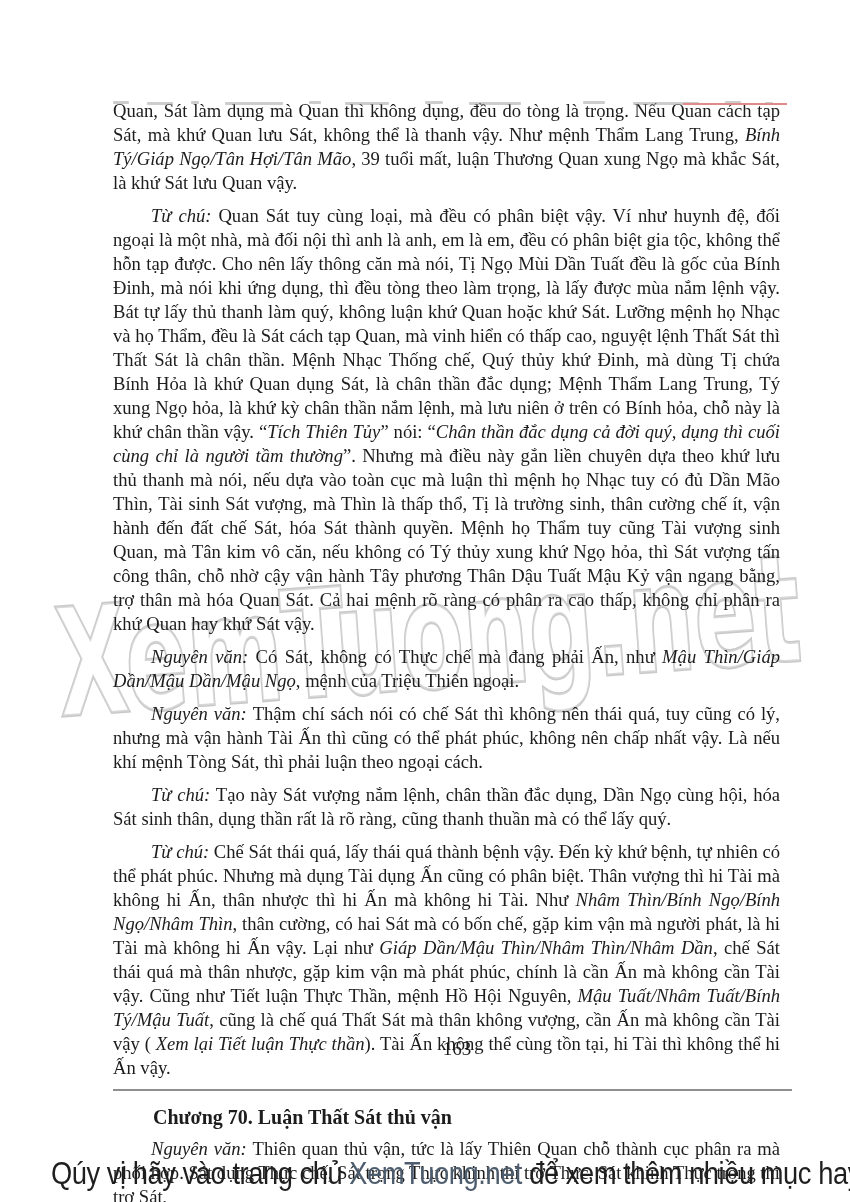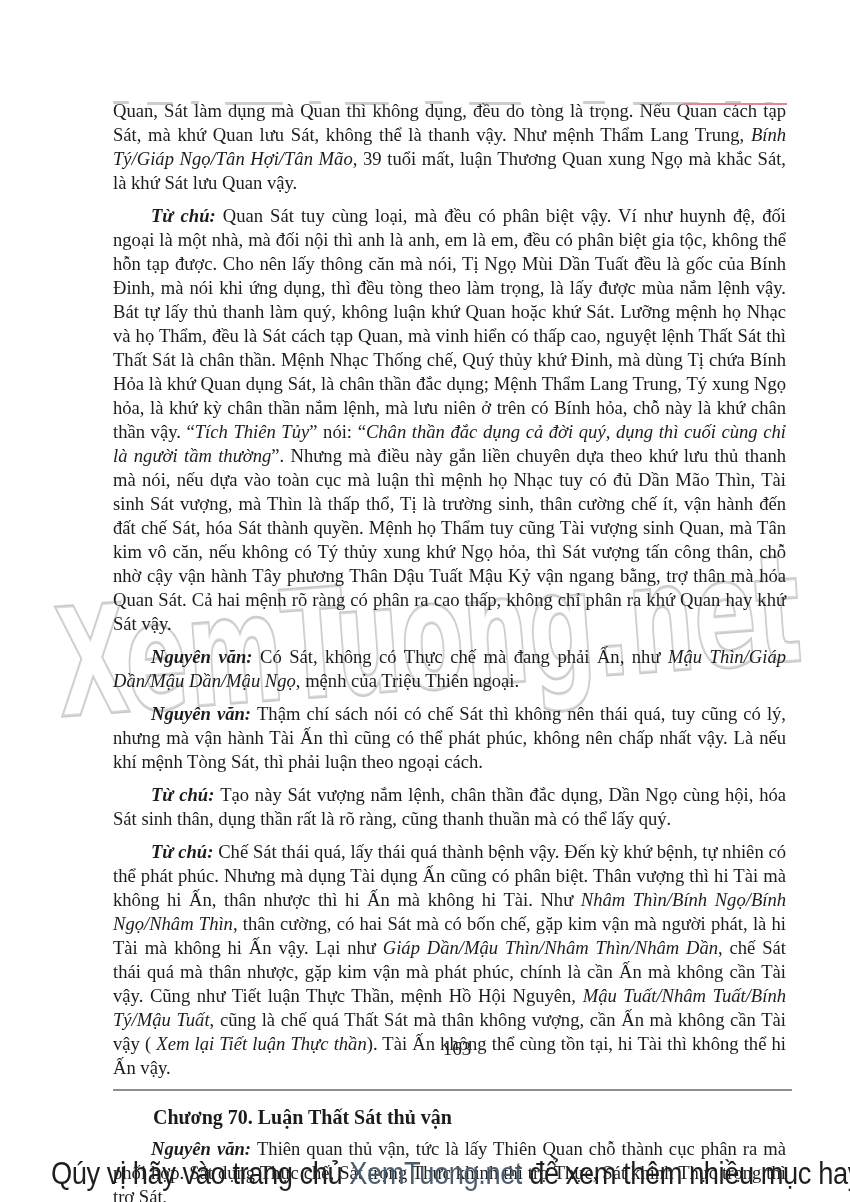--- a/index.html
+++ b/index.html
@@ -19,23 +19,23 @@
   }
   
   .artifact-row{position:absolute;left:113px;top:101px;width:680px;height:5px;z-index:2;}
   .artifact-row .dash{position:absolute;height:2.5px;background:#9b9b9b;opacity:.5;border-radius:1px;}
   .red-line{position:absolute;left:683px;top:103px;width:104px;height:2px;z-index:2;}
   
   .content{
     position:absolute;left:113px;top:99px;width:679px;z-index:1;
     font-size:18.6px;line-height:24px;text-align:justify;
   }
-  .para{margin:0 6px 9px 0;}
+  .para{margin:0 12px 9px 0;}
   .para.indent{text-indent:38px;}
-  .sg-label{font-weight:bold;font-style:italic;}
+  .sg-label{font-weight:normal;font-style:italic;}
   .sg-italic{font-style:italic;}
   .doc-heading{
     font-weight:bold;font-size:20px;line-height:24px;
     padding-left:40px;margin:14px 0 8px 0;text-align:left;
   }
   .divider{border:none;border-top:2px solid #8f8f8f;margin:2px 0 12px 0;}
   
   .page-number{
     position:absolute;left:0;top:1038px;width:100%;
     text-align:center;font-size:19px;z-index:1;padding-left:32px;

